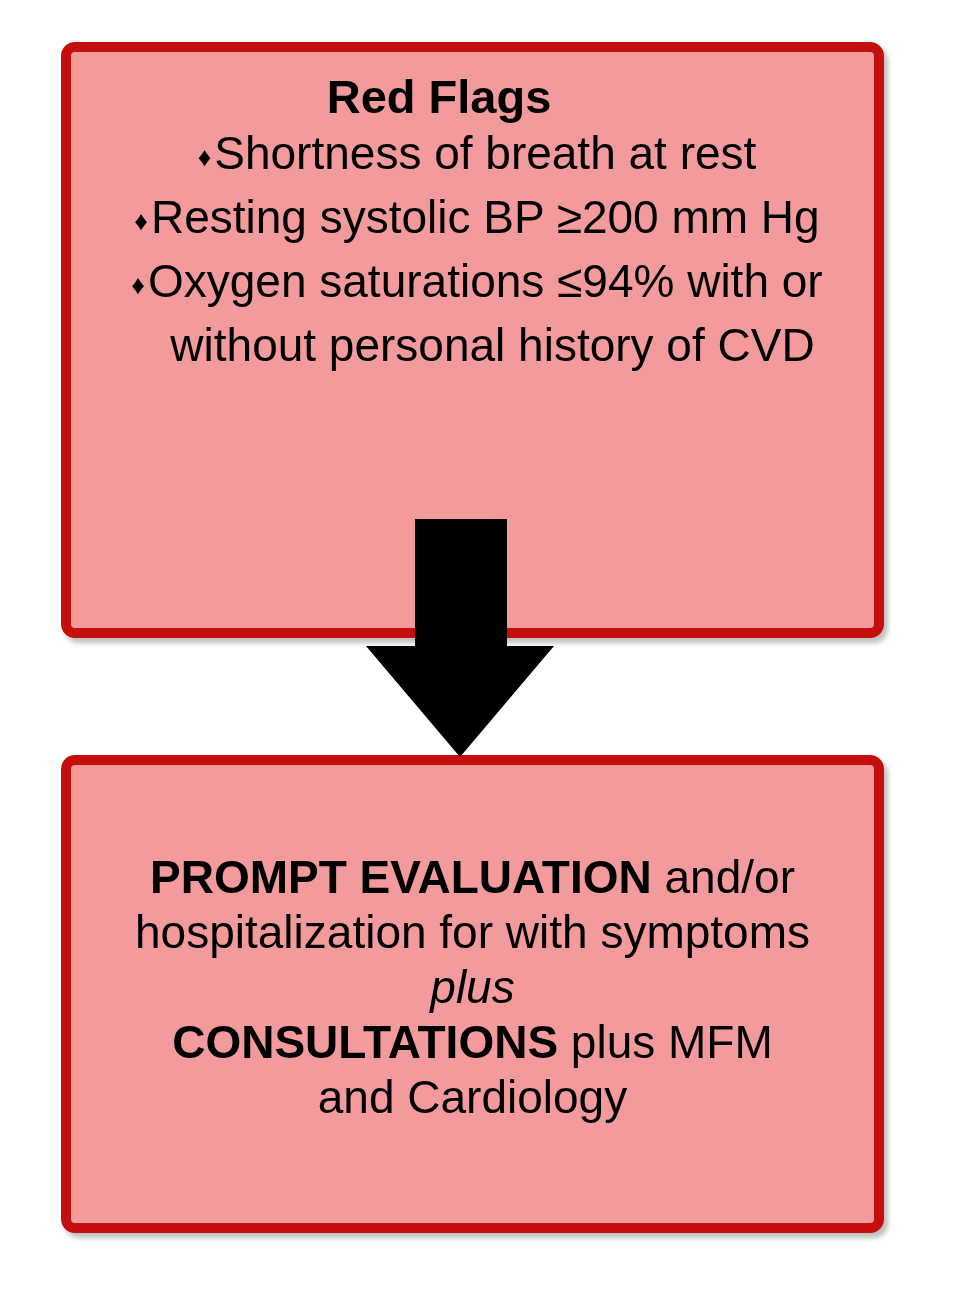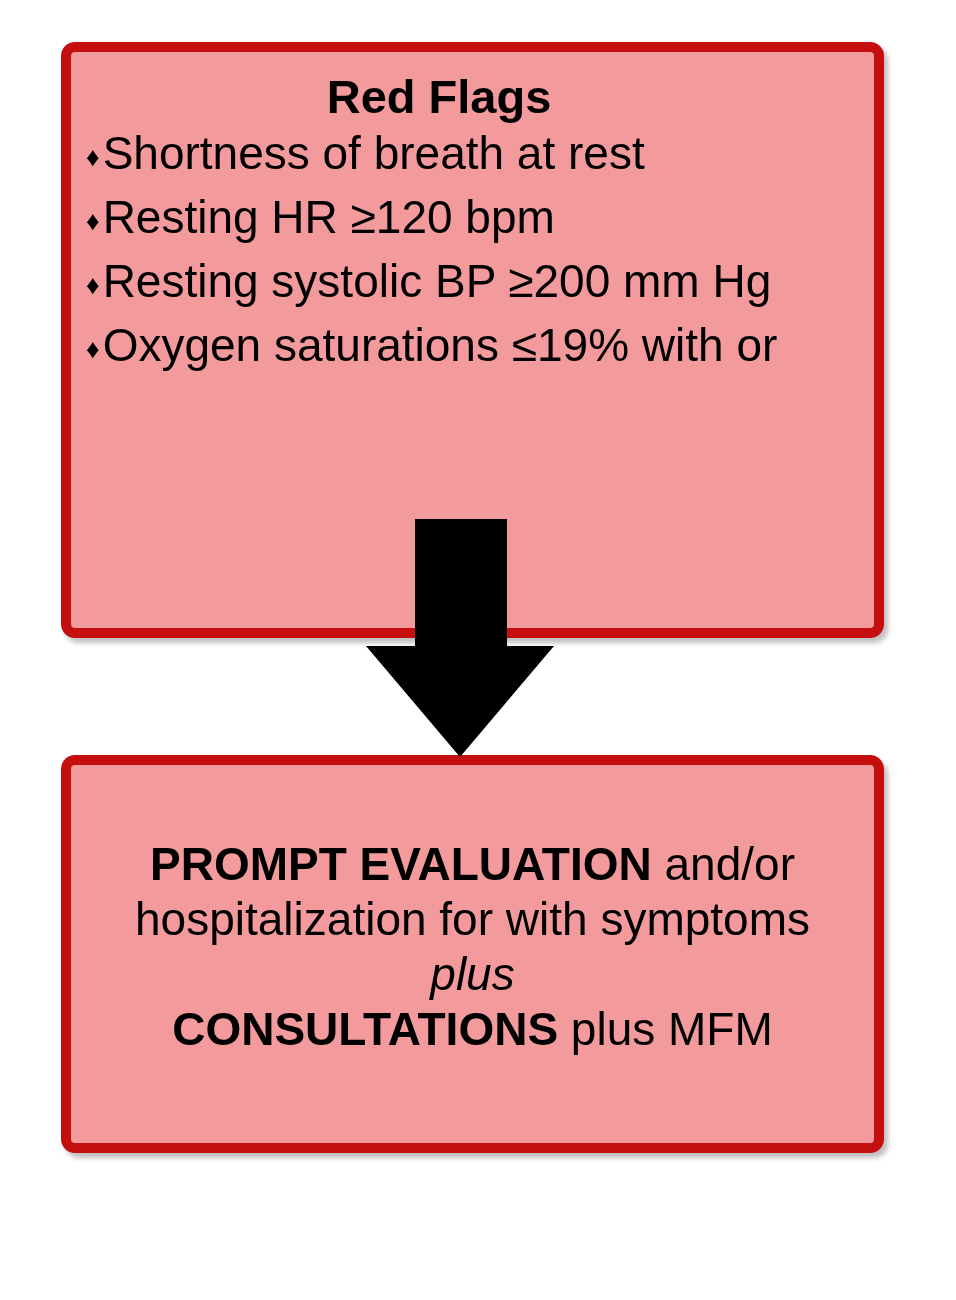--- a/index.html
+++ b/index.html
@@ -44,20 +44,21 @@
     font-weight: bold;
     text-align: center;
     padding-right: 76px;
     line-height: 57px;
   }
   .bullets {
     list-style: none;
   }
   .bullets li {
     white-space: nowrap;
+    text-align: center;
   }
   .bullet {
     font-size: 0.58em;
     margin-right: 3px;
     position: relative;
     top: -0.1em;
   }
   .continuation {
     display: block;
     margin-left: 31px;
@@ -67,51 +68,51 @@
     position: absolute;
     left: 366px;
     top: 519px;
     width: 188px;
     height: 240px;
     z-index: 2;
   }
   .arrow-svg polygon { fill: var(--arrow); }
   .box-bottom {
     top: 755px;
-    height: 398px;
+    height: 478px;
     display: flex;
     flex-direction: column;
     justify-content: center;
     text-align: center;
     font-size: 46px;
     line-height: 55px;
     padding-bottom: 14px;
   }
   .bline strong { font-weight: bold; }
   .bline em { font-style: italic; }
 </style>
 </head>
 <body>
 
 <div class="canvas">
 
   <section class="box box-top">
     <h2 class="title">Red Flags</h2>
     <ul class="bullets">
       <li><span class="bullet">♦</span><span>Shortness of breath at rest</span></li>
-      <li><span class="bullet">♦</span><span>Resting HR ≥120 bpm</span></li>
       <li><span class="bullet">♦</span><span>Resting systolic BP ≥200 mm Hg</span></li>
-      <li><span class="bullet">♦</span><span>Oxygen saturations ≤19% with or</span></li>
+      <li><span class="bullet">♦</span><span>Oxygen saturations ≤94% with or</span><span class="continuation">without personal history of CVD</span></li>
     </ul>
   </section>
 
   <svg class="arrow-svg" viewBox="0 0 188 240" xmlns="http://www.w3.org/2000/svg" aria-hidden="true">
     <polygon points="49,0 141,0 141,127 188,127 94,238 0,127 49,127"></polygon>
   </svg>
 
   <section class="box box-bottom">
     <p class="bline"><strong>PROMPT EVALUATION</strong><span> and/or</span></p>
     <p class="bline">hospitalization for with symptoms</p>
     <p class="bline"><em>plus</em></p>
     <p class="bline"><strong>CONSULTATIONS</strong><span> plus MFM</span></p>
+    <p class="bline">and Cardiology</p>
   </section>
 
 </div>
 
 </body></html>

